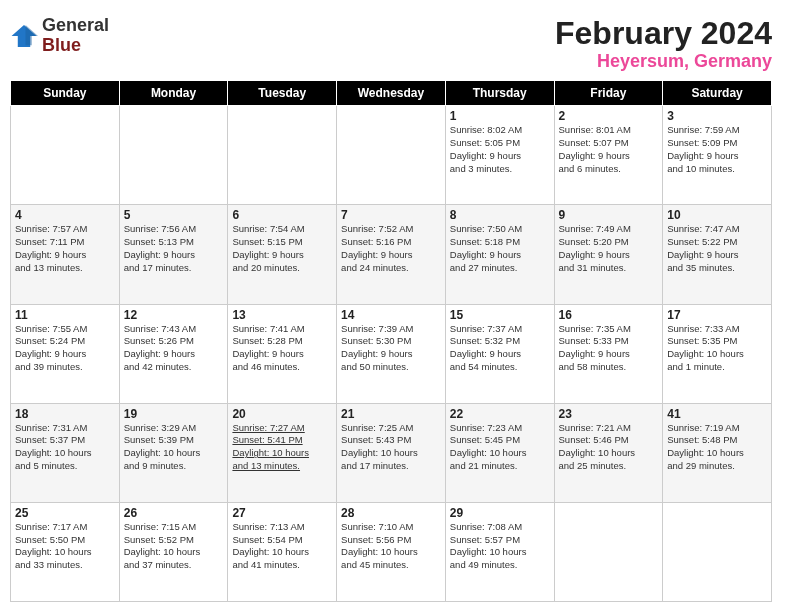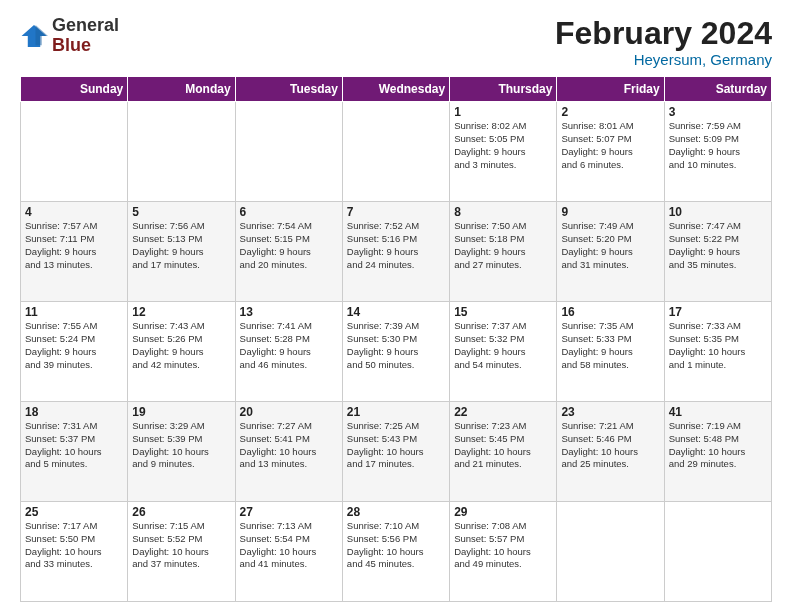--- a/index.html
+++ b/index.html
@@ -6,21 +6,21 @@
     body {
       font-family: Arial, sans-serif;
       background: #fff;
       width: 792px;
       height: 612px;
       overflow: hidden;
     }
     .page {
       width: 792px;
       height: 612px;
-      padding: 16px 20px 10px 20px;
+      padding: 16px 20px 10px 10px;
       display: flex;
       flex-direction: column;
     }
     .header {
       display: flex;
       justify-content: space-between;
       align-items: flex-start;
       margin-bottom: 8px;
     }
     .logo {
@@ -42,35 +42,36 @@
     .title-block {
       text-align: right;
     }
     .calendar-title {
       font-size: 32px;
       font-weight: bold;
       color: #222;
       line-height: 1.1;
     }
     .calendar-subtitle {
-      font-size: 15px;
-      color: #0369a1;
+      font-size: 18px;
+      color: #ec4899;
+      font-weight: bold;
     }
     .calendar {
       width: 100%;
       border-collapse: collapse;
       flex: 1;
     }
     .calendar th {
-      background: #701a75;
+      background: #000000;
       color: #fff;
       font-size: 12px;
       font-weight: bold;
       padding: 5px 4px;
-      text-align: right;
+      text-align: center;
       border: 1px solid #fff;
     }
     .calendar td {
       border: 1px solid #ccc;
       vertical-align: top;
       padding: 3px 4px;
       width: calc(100% / 7);
       font-size: 10px;
       color: #333;
       background: #fff;
@@ -270,21 +271,21 @@
           </td>
           <td>
             <span class="day-number">19</span>
             <div class="day-info" style="white-space: pre-line;">Sunrise: 3:29 AM
 Sunset: 5:39 PM
 Daylight: 10 hours
 and 9 minutes.</div>
           </td>
           <td>
             <span class="day-number">20</span>
-            <div class="day-info" style="white-space: pre-line;">Sunrise: 7:27 AM
+            <div class="day-info" style="white-space: pre-line; text-decoration: underline;">Sunrise: 7:27 AM
 Sunset: 5:41 PM
 Daylight: 10 hours
 and 13 minutes.</div>
           </td>
           <td>
             <span class="day-number">21</span>
             <div class="day-info" style="white-space: pre-line;">Sunrise: 7:25 AM
 Sunset: 5:43 PM
 Daylight: 10 hours
 and 17 minutes.</div>

